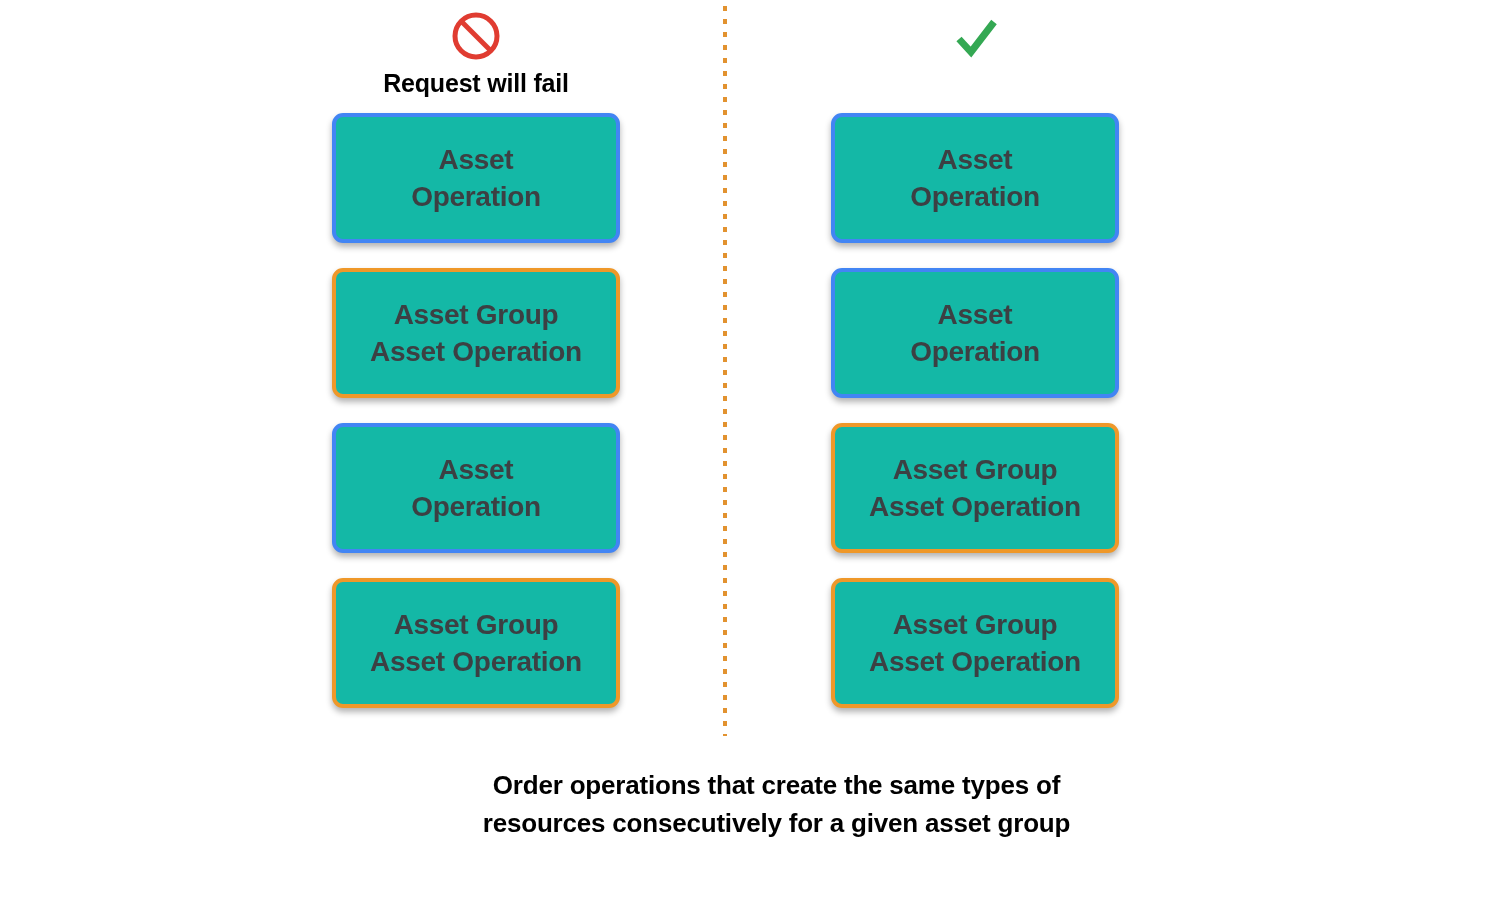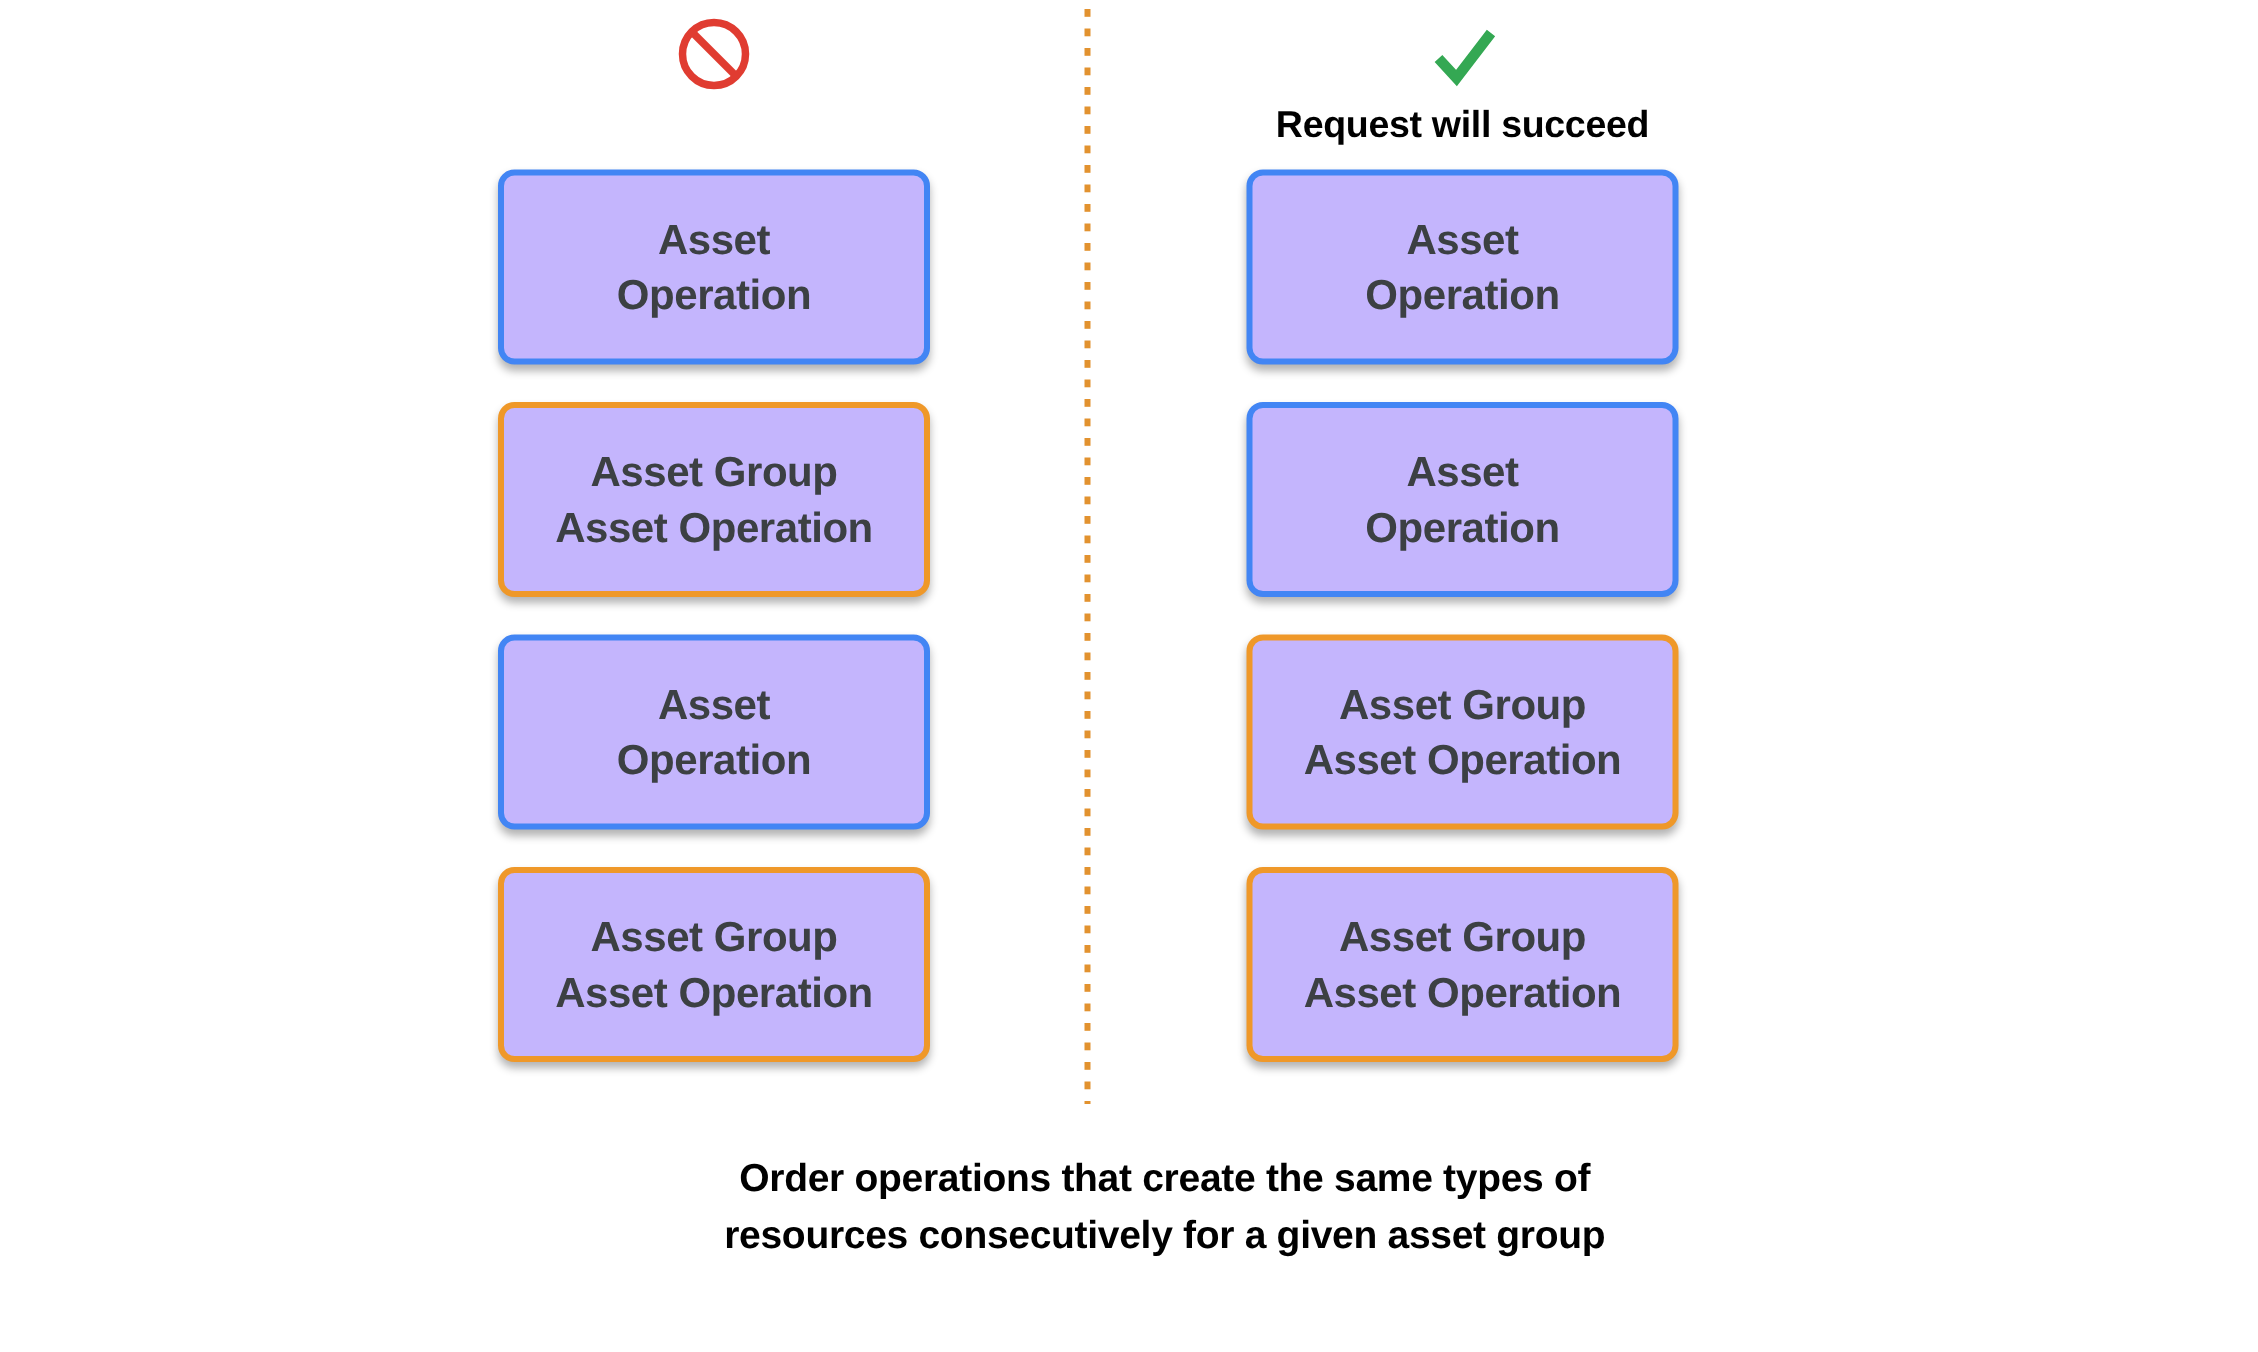--- a/index.html
+++ b/index.html
@@ -79,21 +79,21 @@
     left: 16px;
     width: 288px;
   }
   .card {
     box-sizing: border-box;
     width: 288px;
     height: 130px;
     margin-bottom: 25px;
     border-radius: 11px;
     border: 4px solid #4285f4;
-    background: #c4b5fd;
+    background: #14b8a6;
     box-shadow: 0 4px 6px rgba(0, 0, 0, 0.30);
     display: flex;
     align-items: center;
     justify-content: center;
     text-align: center;
   }
   .card:last-child { margin-bottom: 0; }
   .card.blue   { border-color: #4285f4; }
   .card.orange { border-color: #ef9829; text-align: center; }
 
@@ -130,20 +130,21 @@
   <div class="divider"></div>
 
   <div class="column left">
     <div class="col-header">
       <span class="status-icon">
         <svg width="56" height="56" viewBox="0 0 56 56">
           <circle cx="28" cy="28" r="21" fill="none" stroke="#e03c31" stroke-width="5"></circle>
           <line x1="13.5" y1="13.5" x2="42.5" y2="42.5" stroke="#e03c31" stroke-width="5" stroke-linecap="butt"></line>
         </svg>
       </span>
+      <span class="col-header-label">Request will fail</span>
     </div>
 
     <div class="card-stack">
       <div class="card blue">
         <span class="card-label">Asset
 Operation</span>
       </div>
       <div class="card orange">
         <span class="card-label">Asset Group
 Asset Operation</span>
@@ -159,21 +160,20 @@
     </div>
   </div>
 
   <div class="column right">
     <div class="col-header">
       <span class="status-icon">
         <svg width="56" height="56" viewBox="0 0 56 56">
           <polyline points="12,31 24,44 47,14" fill="none" stroke="#34a853" stroke-width="7" stroke-linecap="butt" stroke-linejoin="miter"></polyline>
         </svg>
       </span>
-      <span class="col-header-label">Request will succeed</span>
     </div>
 
     <div class="card-stack">
       <div class="card blue">
         <span class="card-label">Asset
 Operation</span>
       </div>
       <div class="card blue">
         <span class="card-label">Asset
 Operation</span>

